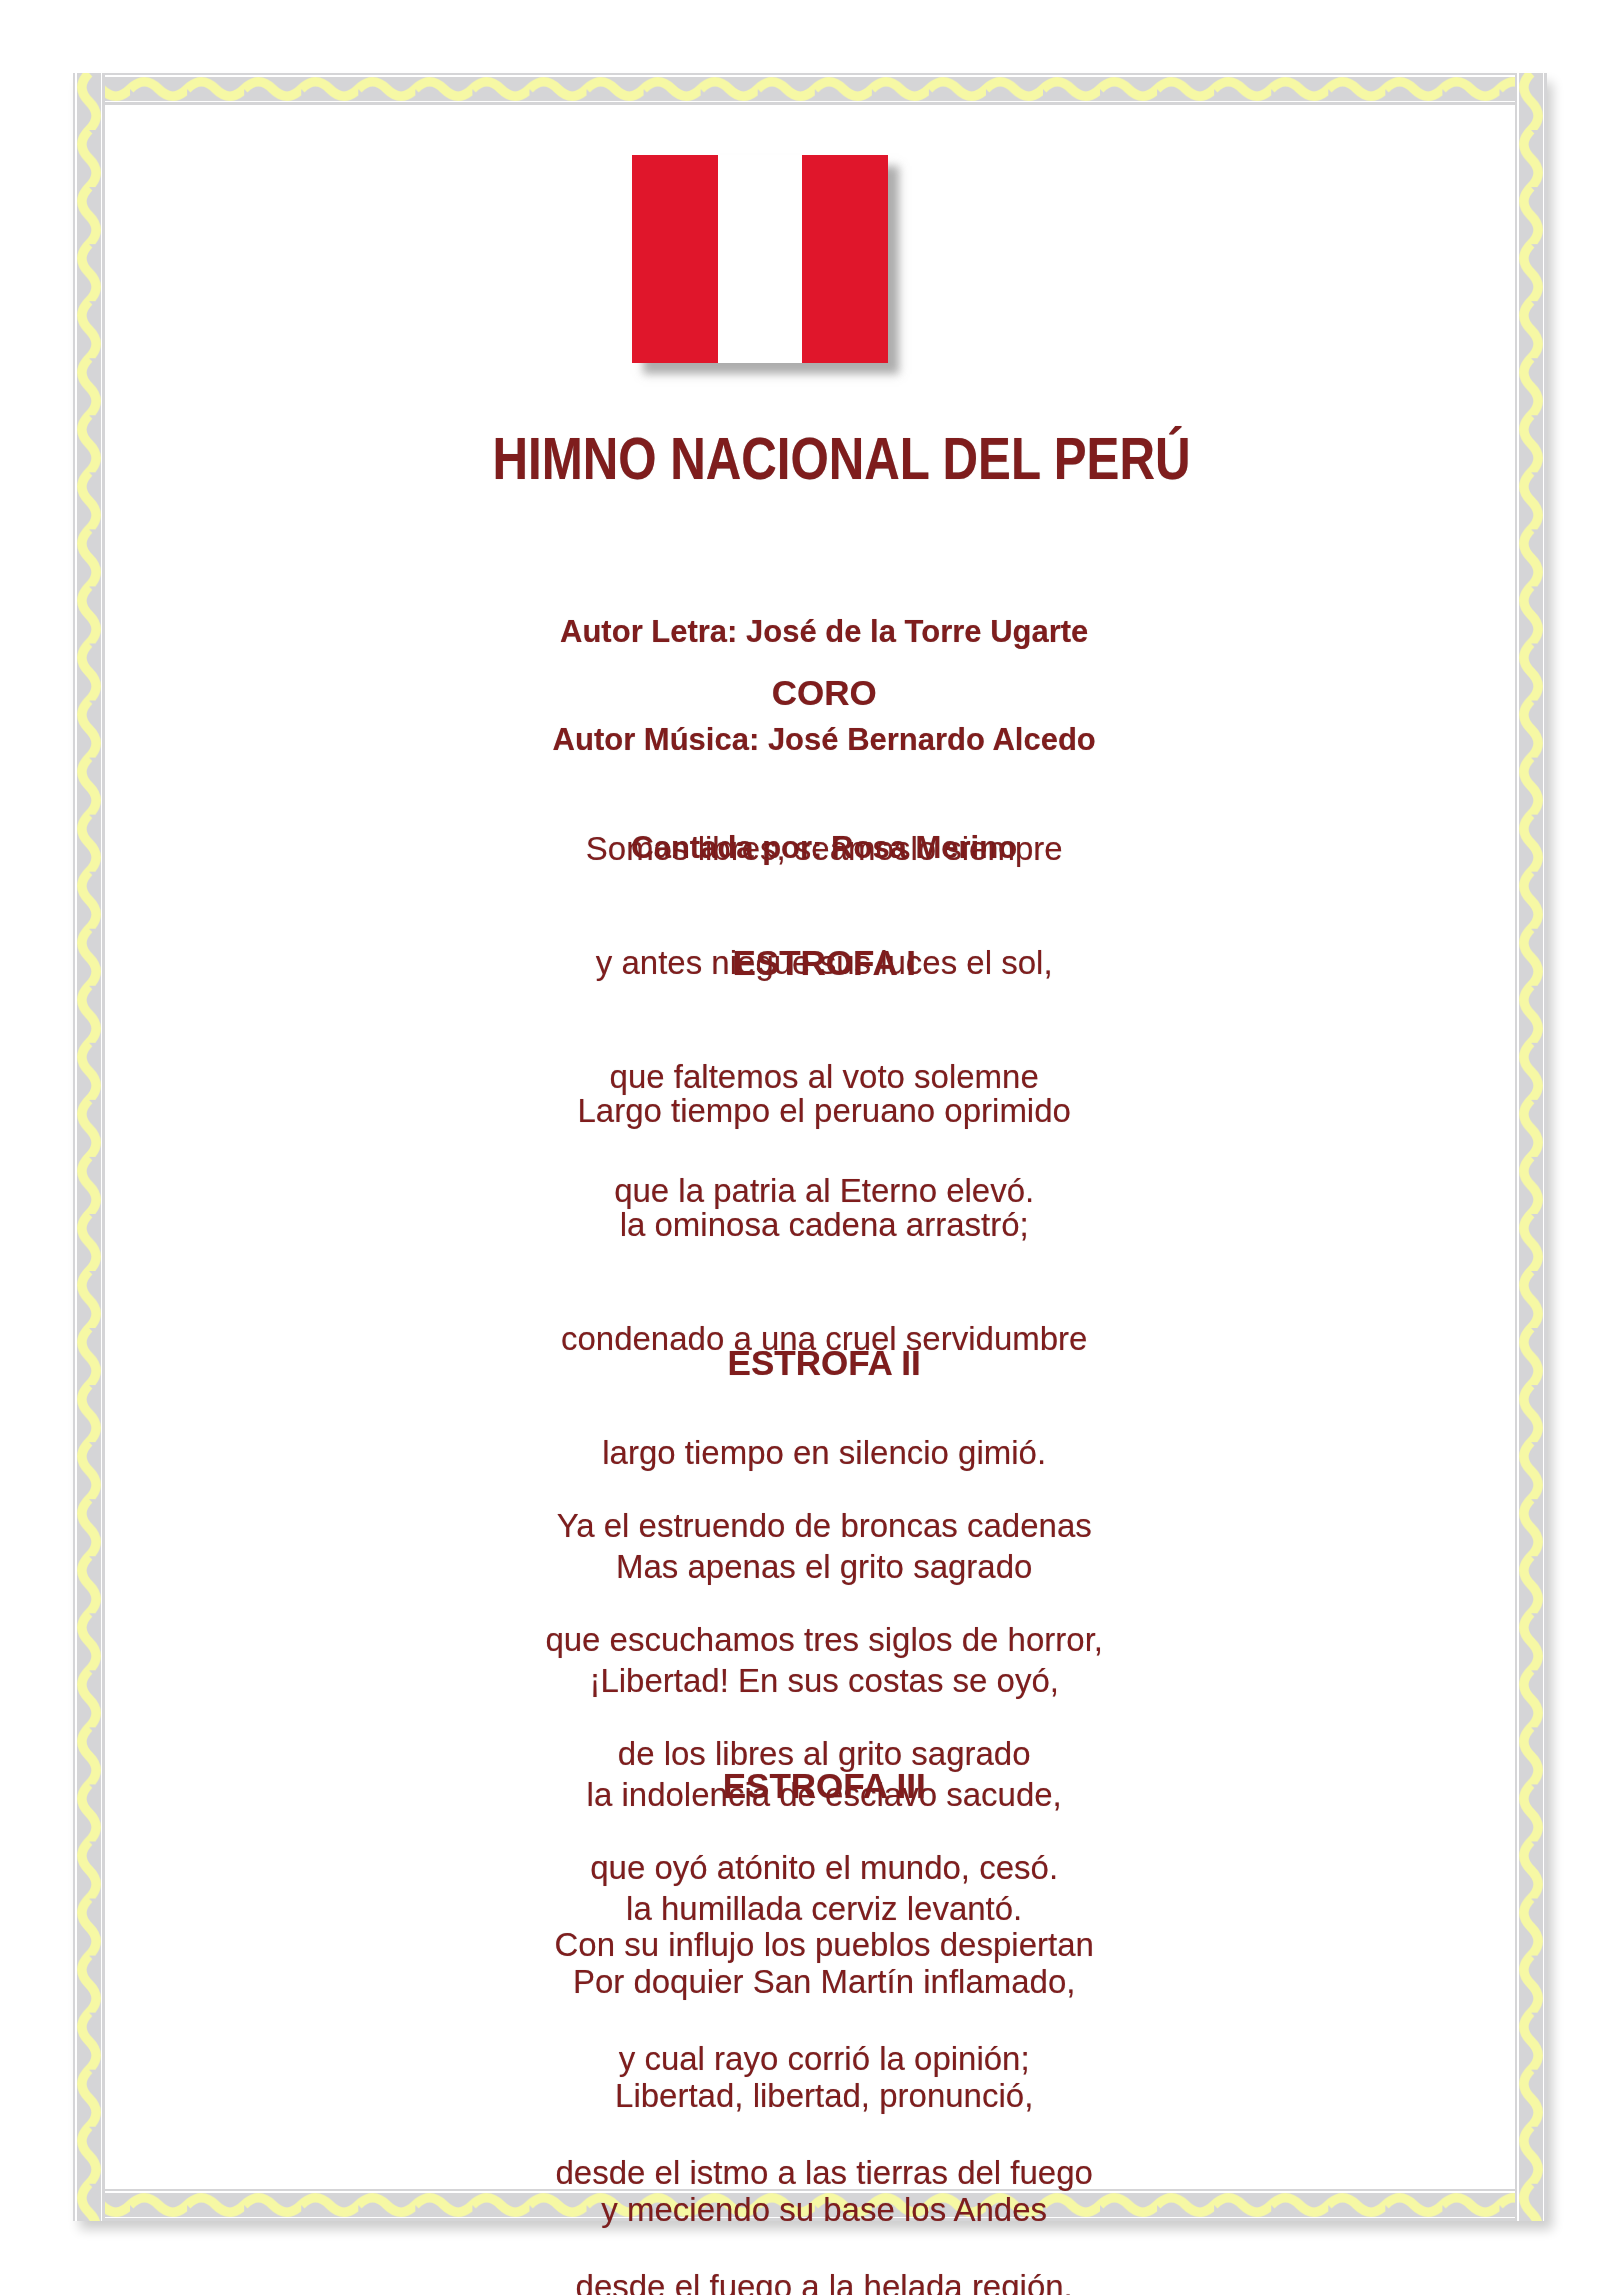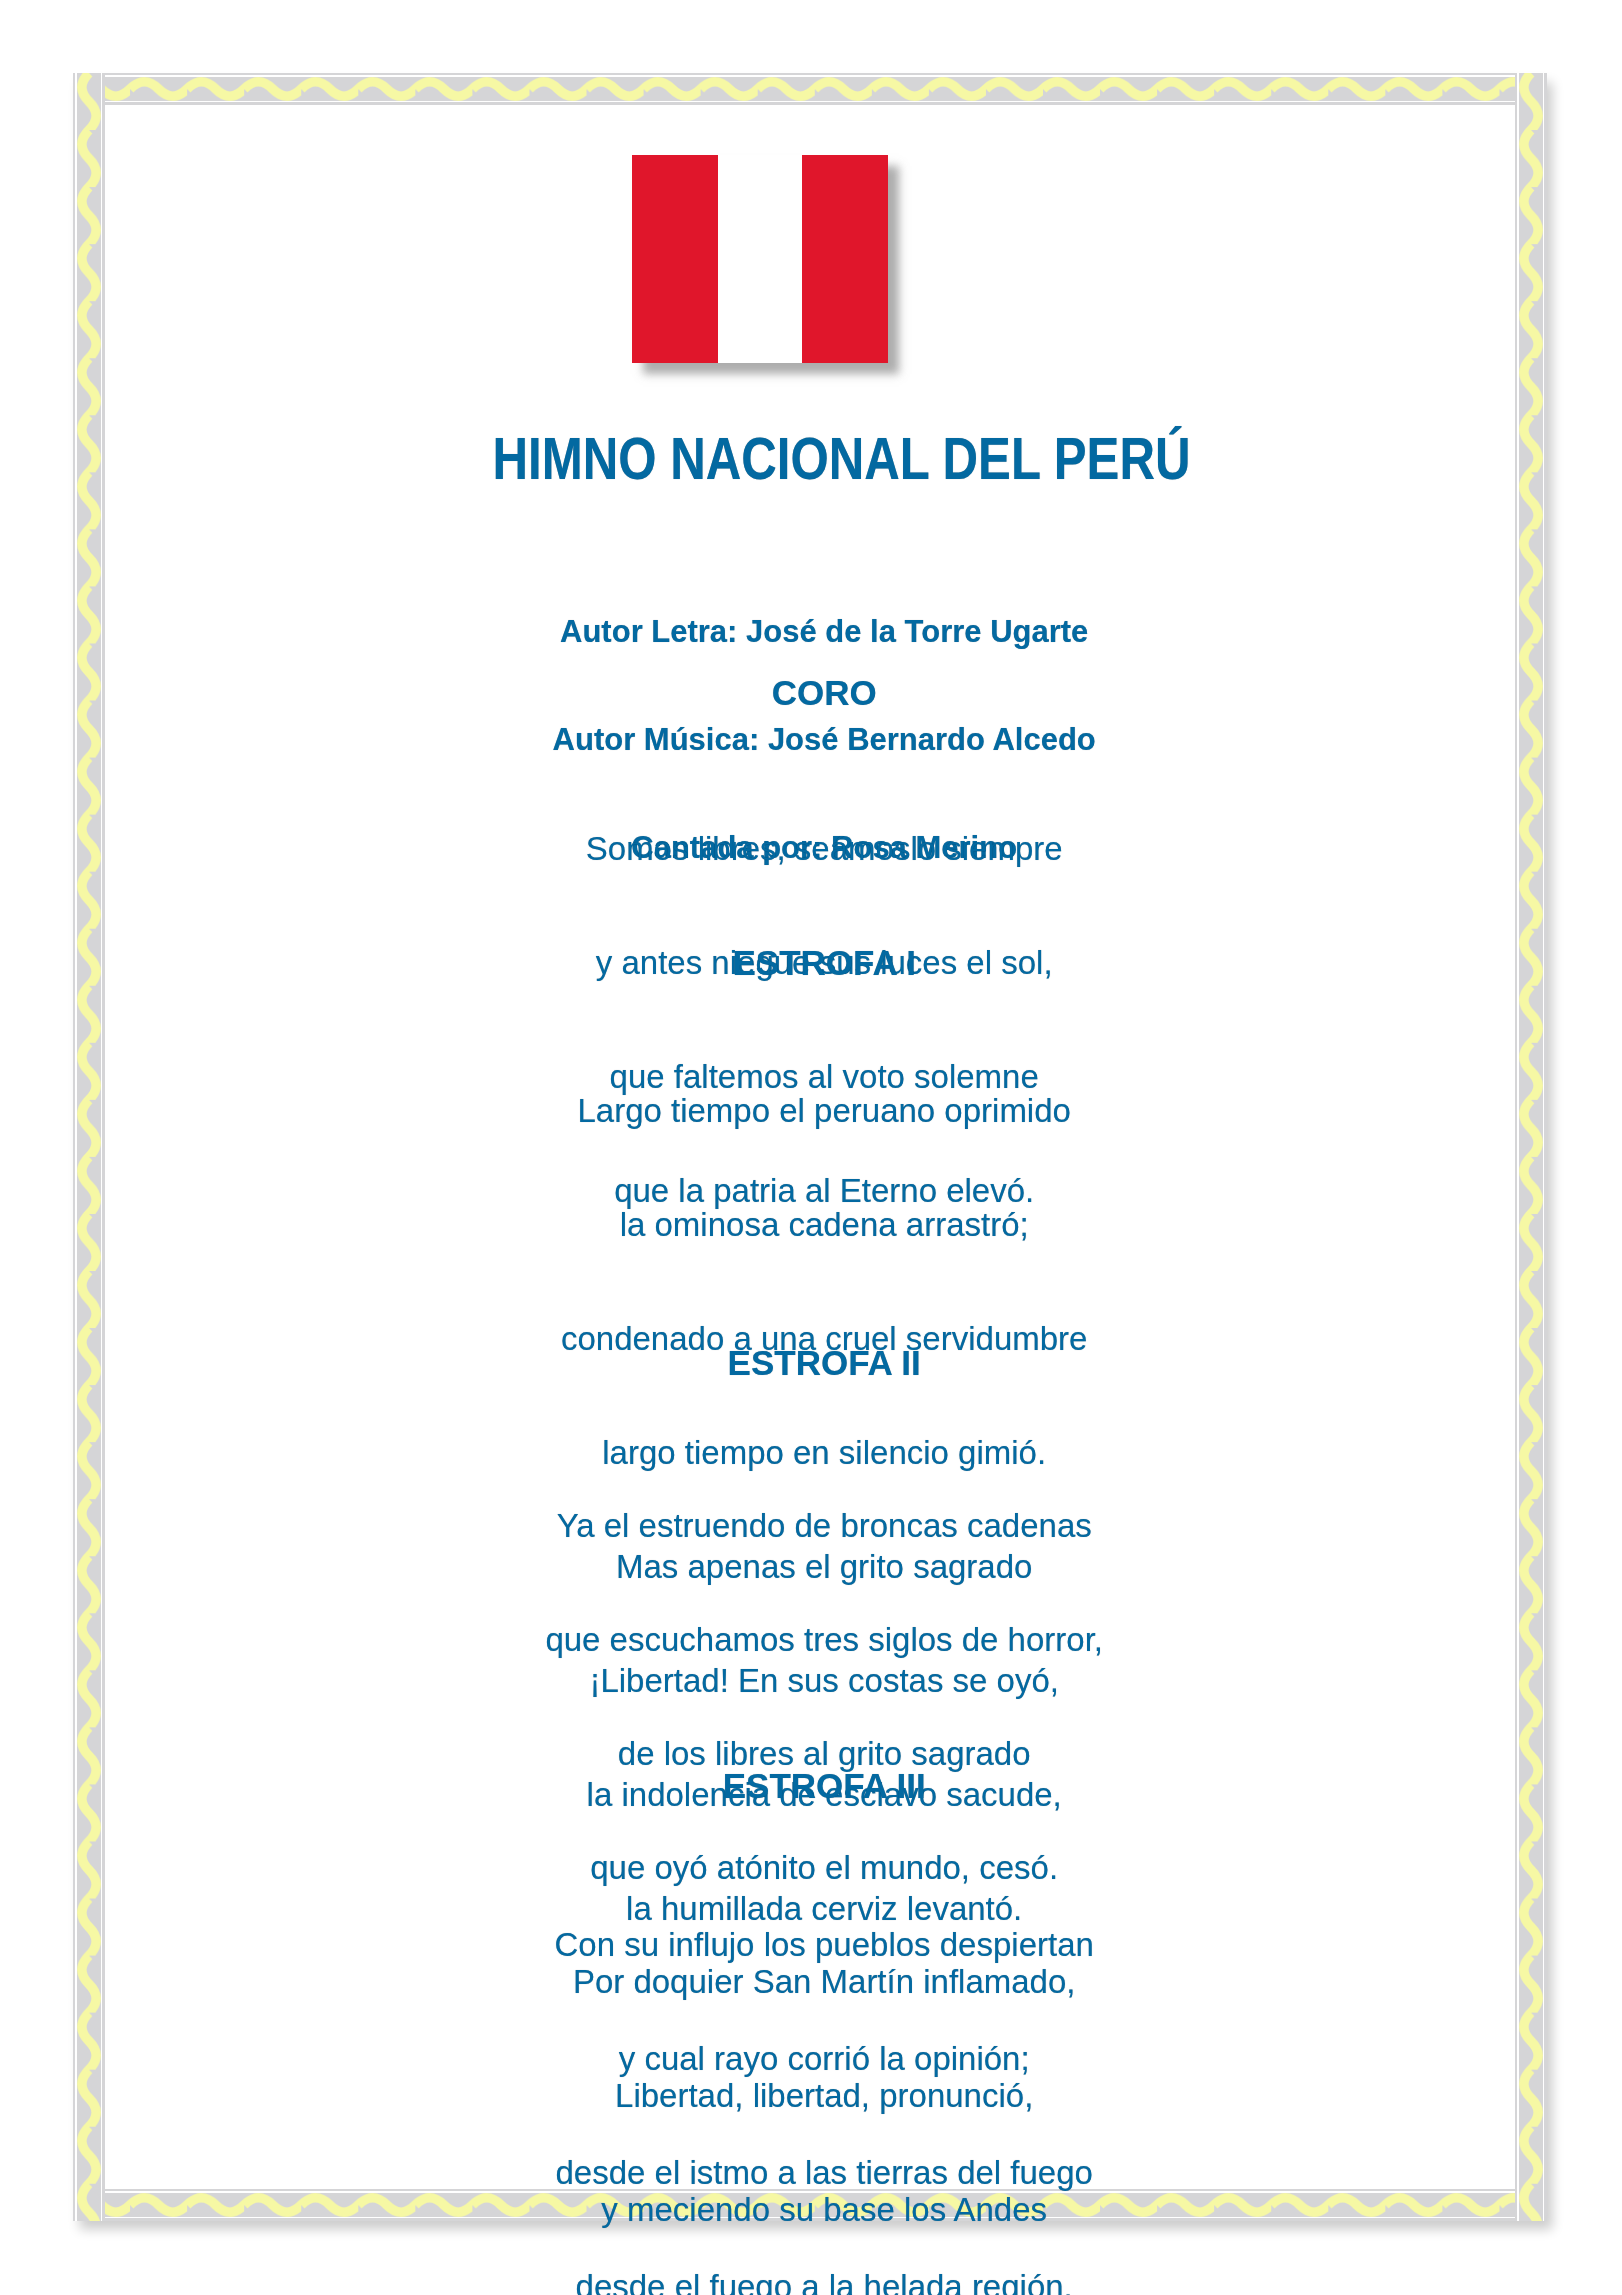--- a/index.html
+++ b/index.html
@@ -1,18 +1,18 @@
 <!DOCTYPE html>
 <html style="font-size:12.7px"><head>
 <meta charset="utf-8">
 <style>
   html,body{margin:0;padding:0;background:#ffffff;}
   .page{
     position:relative;width:1623px;height:2295px;background:#ffffff;
-    font-family:"Liberation Sans",sans-serif;color:#0369a1;overflow:hidden;
+    font-family:"Liberation Sans",sans-serif;color:#7f1d1d;overflow:hidden;
   }
   
   .frame-shadow{
     position:absolute;left:73px;top:73px;width:1474px;height:2148px;
     box-shadow:6.3px 8.7px 11px rgba(0,0,0,0.20);
   }
   .band{position:absolute;background-color:#d5d5d7;}
   .band svg{position:absolute;left:0;top:0;display:block;}
   .band-h{
     background-image:linear-gradient(to bottom,

